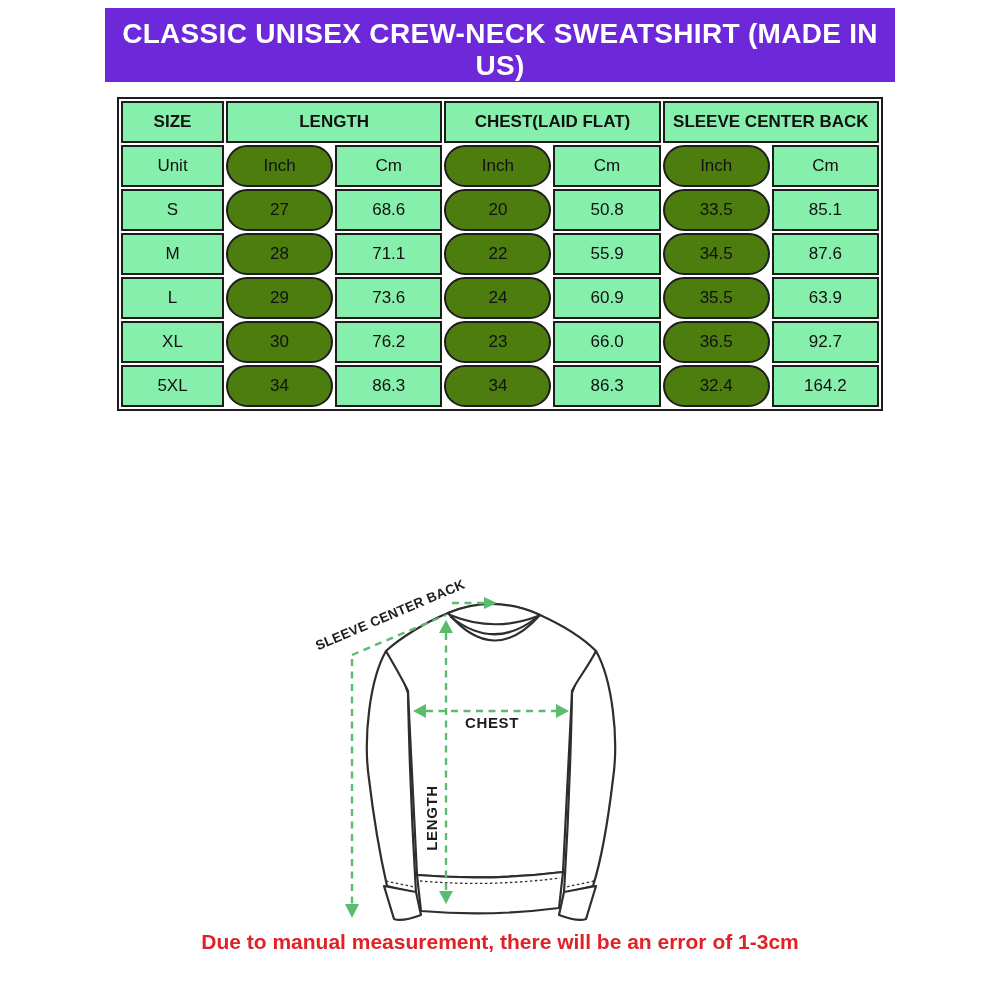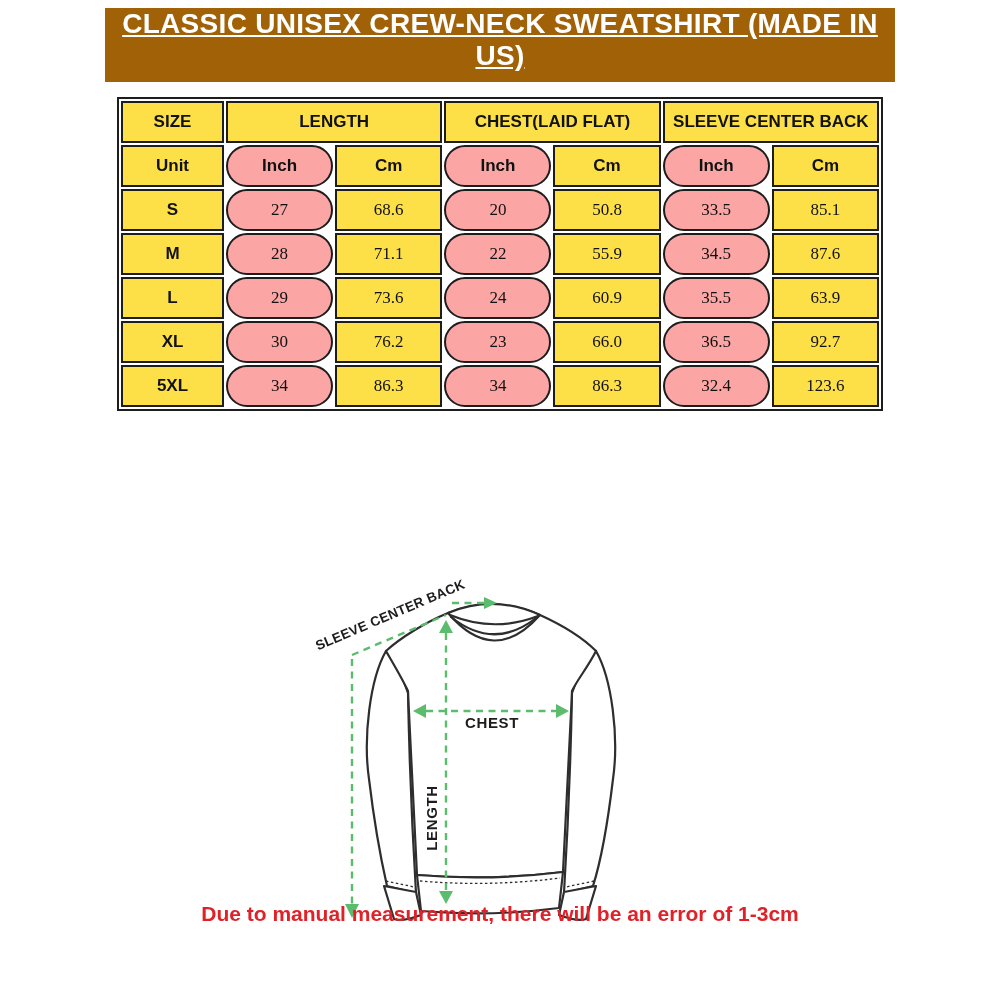--- a/index.html
+++ b/index.html
@@ -6,52 +6,51 @@
   .page{
     position:relative;
     width:1000px;height:1000px;
     background:#ffffff;
     font-family:"Liberation Sans", sans-serif;
     overflow:hidden;
   }
   
   .banner{
     position:absolute;left:105px;top:8px;width:790px;height:74px;
-    background:#a16207;color:#ffffff;
-    display:flex;align-items:flex-start;justify-content:center;
+    background:#6d28d9;color:#ffffff;
+    display:flex;align-items:flex-end;justify-content:center;
     font-weight:700;font-size:28px;letter-spacing:.3px;
     text-align:center;
-    text-decoration:underline;
   }
   
   .size-table{
     position:absolute;left:117px;top:97px;width:766px;
     border:2px solid #1d1d1d;
     border-collapse:separate;border-spacing:2px;
     background:#ffffff;
     table-layout:fixed;
   }
   .size-table td, .size-table th{
     border:2px solid #1d1d1d;
     height:38px;
     text-align:center;vertical-align:middle;
     font-size:17px;color:#111111;
     padding:0 2px;
     overflow:hidden;white-space:nowrap;
   }
   .size-table th{font-weight:700;}
-  .size-table td.gray, .size-table th.gray{background:#fde047;}
-  .size-table td.white, .size-table th.white{background:#fca5a5;border-radius:21px;}
-  .size-table td.sizecol{font-weight:700;}
-  .size-table td.num{font-weight:500;font-family:Liberation Serif, serif;}
+  .size-table td.gray, .size-table th.gray{background:#86efac;}
+  .size-table td.white, .size-table th.white{background:#4d7c0f;border-radius:21px;}
+  .size-table td.sizecol{font-weight:400;}
+  .size-table td.num{font-weight:500;}
   
   .diagram{position:absolute;left:300px;top:575px;width:400px;height:382px;}
   
   .footnote{
-    position:absolute;left:0;top:902px;width:1000px;
+    position:absolute;left:0;top:930px;width:1000px;
     text-align:center;
     font-weight:700;font-size:21px;color:#e02127;
   }
 </style>
 </head>
 <body>
 
 <div class="page">
 
   <div class="banner">
@@ -122,21 +121,21 @@
           <td class="white num">36.5</td>
           <td class="gray num">92.7</td>
         </tr>
         <tr>
           <td class="gray sizecol">5XL</td>
           <td class="white num">34</td>
           <td class="gray num">86.3</td>
           <td class="white num">34</td>
           <td class="gray num">86.3</td>
           <td class="white num">32.4</td>
-          <td class="gray num">123.6</td>
+          <td class="gray num">164.2</td>
         </tr>
       </tbody>
   </table>
 
   <svg class="diagram" viewBox="0 0 400 382">
 
     <g stroke="#2e2e2e" stroke-width="2.2" fill="#ffffff" stroke-linejoin="round" stroke-linecap="round">
 
       <path d="M86,76 C70,104 63,162 69,204 C74,246 82,289 87,311 L116,318 C112,252 109,170 108,118 C103,102 94,86 86,76 Z"></path>
 

